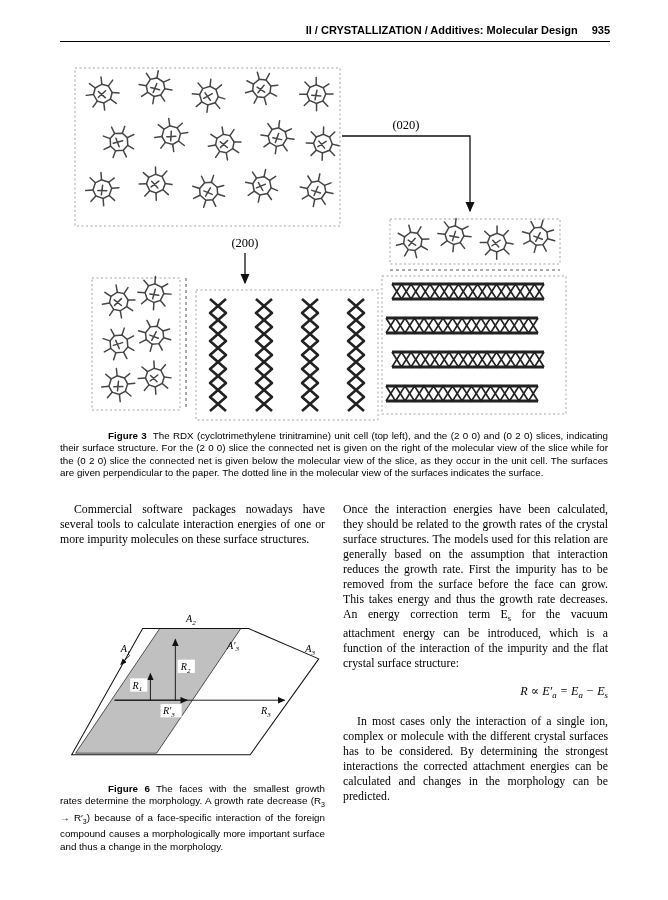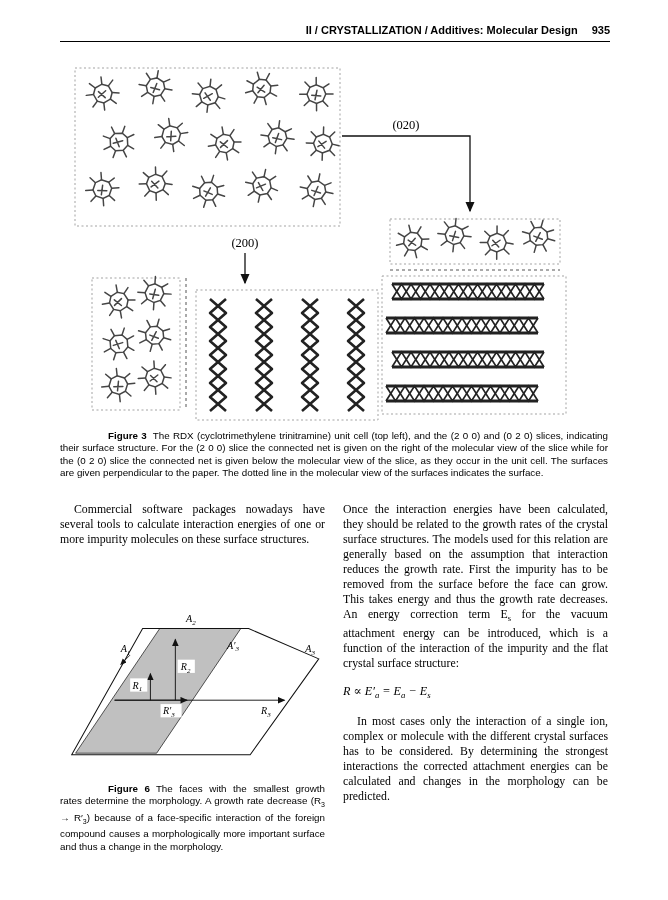--- a/index.html
+++ b/index.html
@@ -41,21 +41,21 @@
   
   .fig4-wrap{margin-top:58px;margin-bottom:14px;}
   .outline{fill:none;stroke:#111;stroke-width:1.3;}
   .garr{stroke:#111;stroke-width:1.2;}
   .leader{stroke:#111;stroke-width:1;}
   .chip{fill:#fff;}
   .f4lab{font:italic 13px "Liberation Serif","DejaVu Serif",serif;fill:#000;}
   .f4lab .sub{font-size:9px;}
 
   
-  .equation{text-align:left;font-style:italic;font-size:12.2px;margin:13px 0 13px 0;}
+  .equation{text-align:right;font-style:italic;font-size:12.2px;margin:13px 0 13px 0;}
 </style>
 </head>
 <body>
 
 <div class="page">
 
   <div class="running-header">
     <span class="title">II / CRYSTALLIZATION / Additives: Molecular Design</span><span class="pageno">935</span>
   </div>
 

